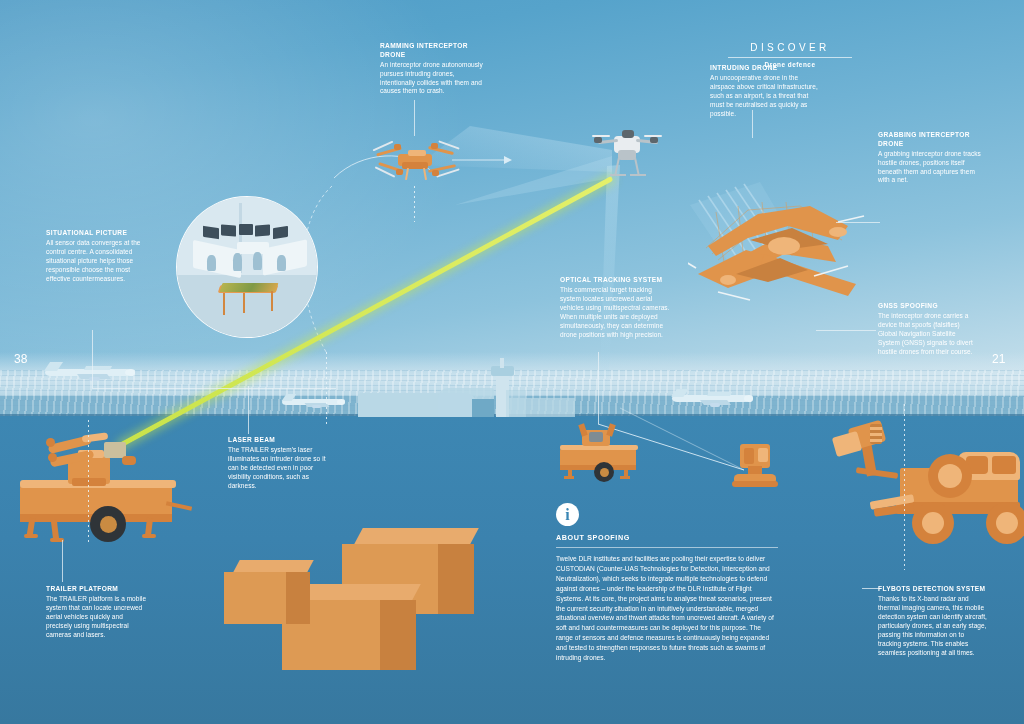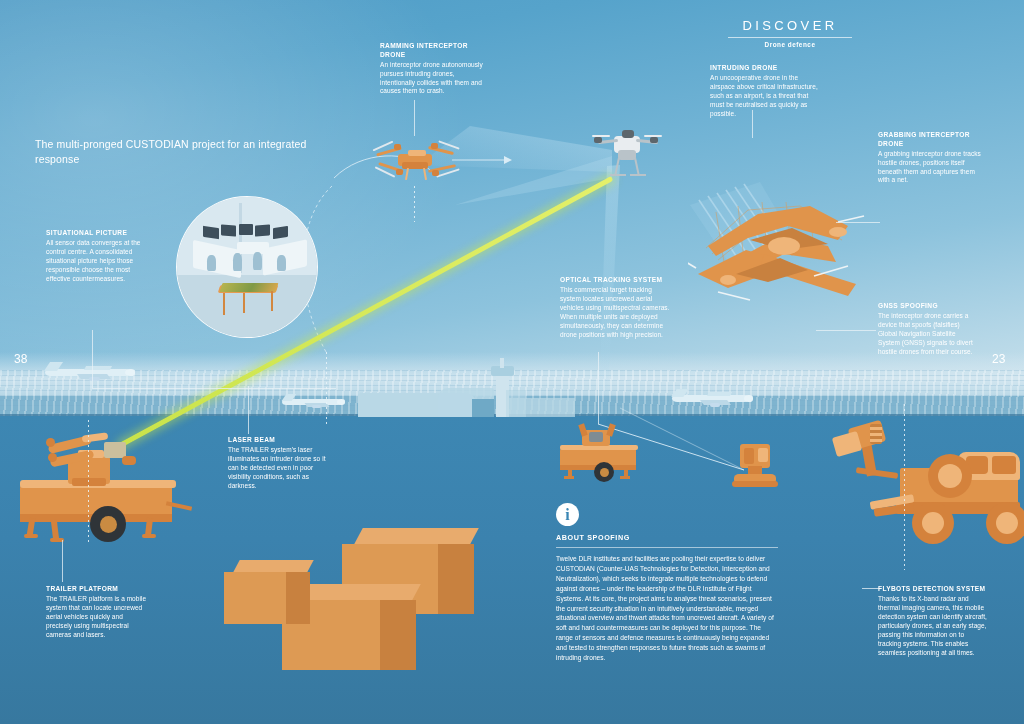--- a/index.html
+++ b/index.html
@@ -54,21 +54,21 @@
   .blk .bd{font-size:6.5px;line-height:8.9px;letter-spacing:.05px;}
 
   
   .title{position:absolute;left:78px;top:42px;color:#ffffff;font-size:36px;font-weight:300;
      line-height:41px;letter-spacing:-.4px;}
   .subtitle{position:absolute;left:35px;top:137px;color:#ffffff;font-size:10.5px;line-height:15px;
      letter-spacing:.15px;width:300px;}
 
   
   .discover{position:absolute;left:700px;top:18px;width:180px;text-align:center;color:#fff;}
-  .discover .d1{font-size:13px;letter-spacing:3.4px;font-weight:400;}
+  .discover .d1{font-size:10px;letter-spacing:3.4px;font-weight:400;margin-top:24px;}
   .discover .rule{height:1px;background:rgba(255,255,255,.65);margin:3.5px 28px 3.5px 28px;}
   .discover .d2{font-size:6.4px;font-weight:bold;letter-spacing:.5px;}
 
   
   .pageno{position:absolute;color:#ffffff;font-size:12px;font-weight:400;}
 
   
   .circle{position:absolute;left:176px;top:196px;width:140px;height:140px;border-radius:50%;
      border:1.5px solid rgba(255,255,255,.92);overflow:hidden;
      background:linear-gradient(160deg,#cfe3ec 0%,#b9d5e3 45%,#a9cadb 100%);}
@@ -410,30 +410,29 @@
   <div class="lead lead-h" style="left:816px;top:330px;width:60px;"></div>
   <div class="lead lead-v" style="left:598px;top:352px;height:72px;"></div>
   <div class="lead lead-v" style="left:248px;top:386px;height:48px;"></div>
   <div class="lead lead-v" style="left:62px;top:540px;height:42px;"></div>
   <div class="lead lead-h" style="left:862px;top:588px;width:18px;"></div>
   <div class="lead-dot" style="left:326px;top:352px;height:74px;"></div>
   <div class="lead-dot" style="left:88px;top:420px;height:125px;"></div>
   <div class="lead-dot" style="left:904px;top:404px;height:166px;"></div>
   <div class="lead-dot" style="left:414px;top:186px;height:36px;"></div>
 
-  <div class="subtitle">The multi-pronged CUSTODIAN project for an integrated response</div>
 
   <div class="discover">
     <div class="d1">DISCOVER</div>
     <div class="rule"></div>
     <div class="d2">Drone defence</div>
   </div>
 
   <div class="pageno" style="left:14px;top:352px;">38</div>
-  <div class="pageno" style="left:992px;top:352px;">23</div>
+  <div class="pageno" style="left:992px;top:352px;">21</div>
 
   <div class="blk" style="left:46px;top:229px;width:103px;">
     <div class="hd">SITUATIONAL PICTURE</div>
     <div class="bd">All sensor data converges at the control centre. A consolidated situational picture helps those responsible choose the most effective countermeasures.</div>
   </div>
 
   <div class="blk" style="left:380px;top:42px;width:103px;">
     <div class="hd">RAMMING INTERCEPTOR DRONE</div>
     <div class="bd">An interceptor drone autonomously pursues intruding drones, intentionally collides with them and causes them to crash.</div>
   </div>

